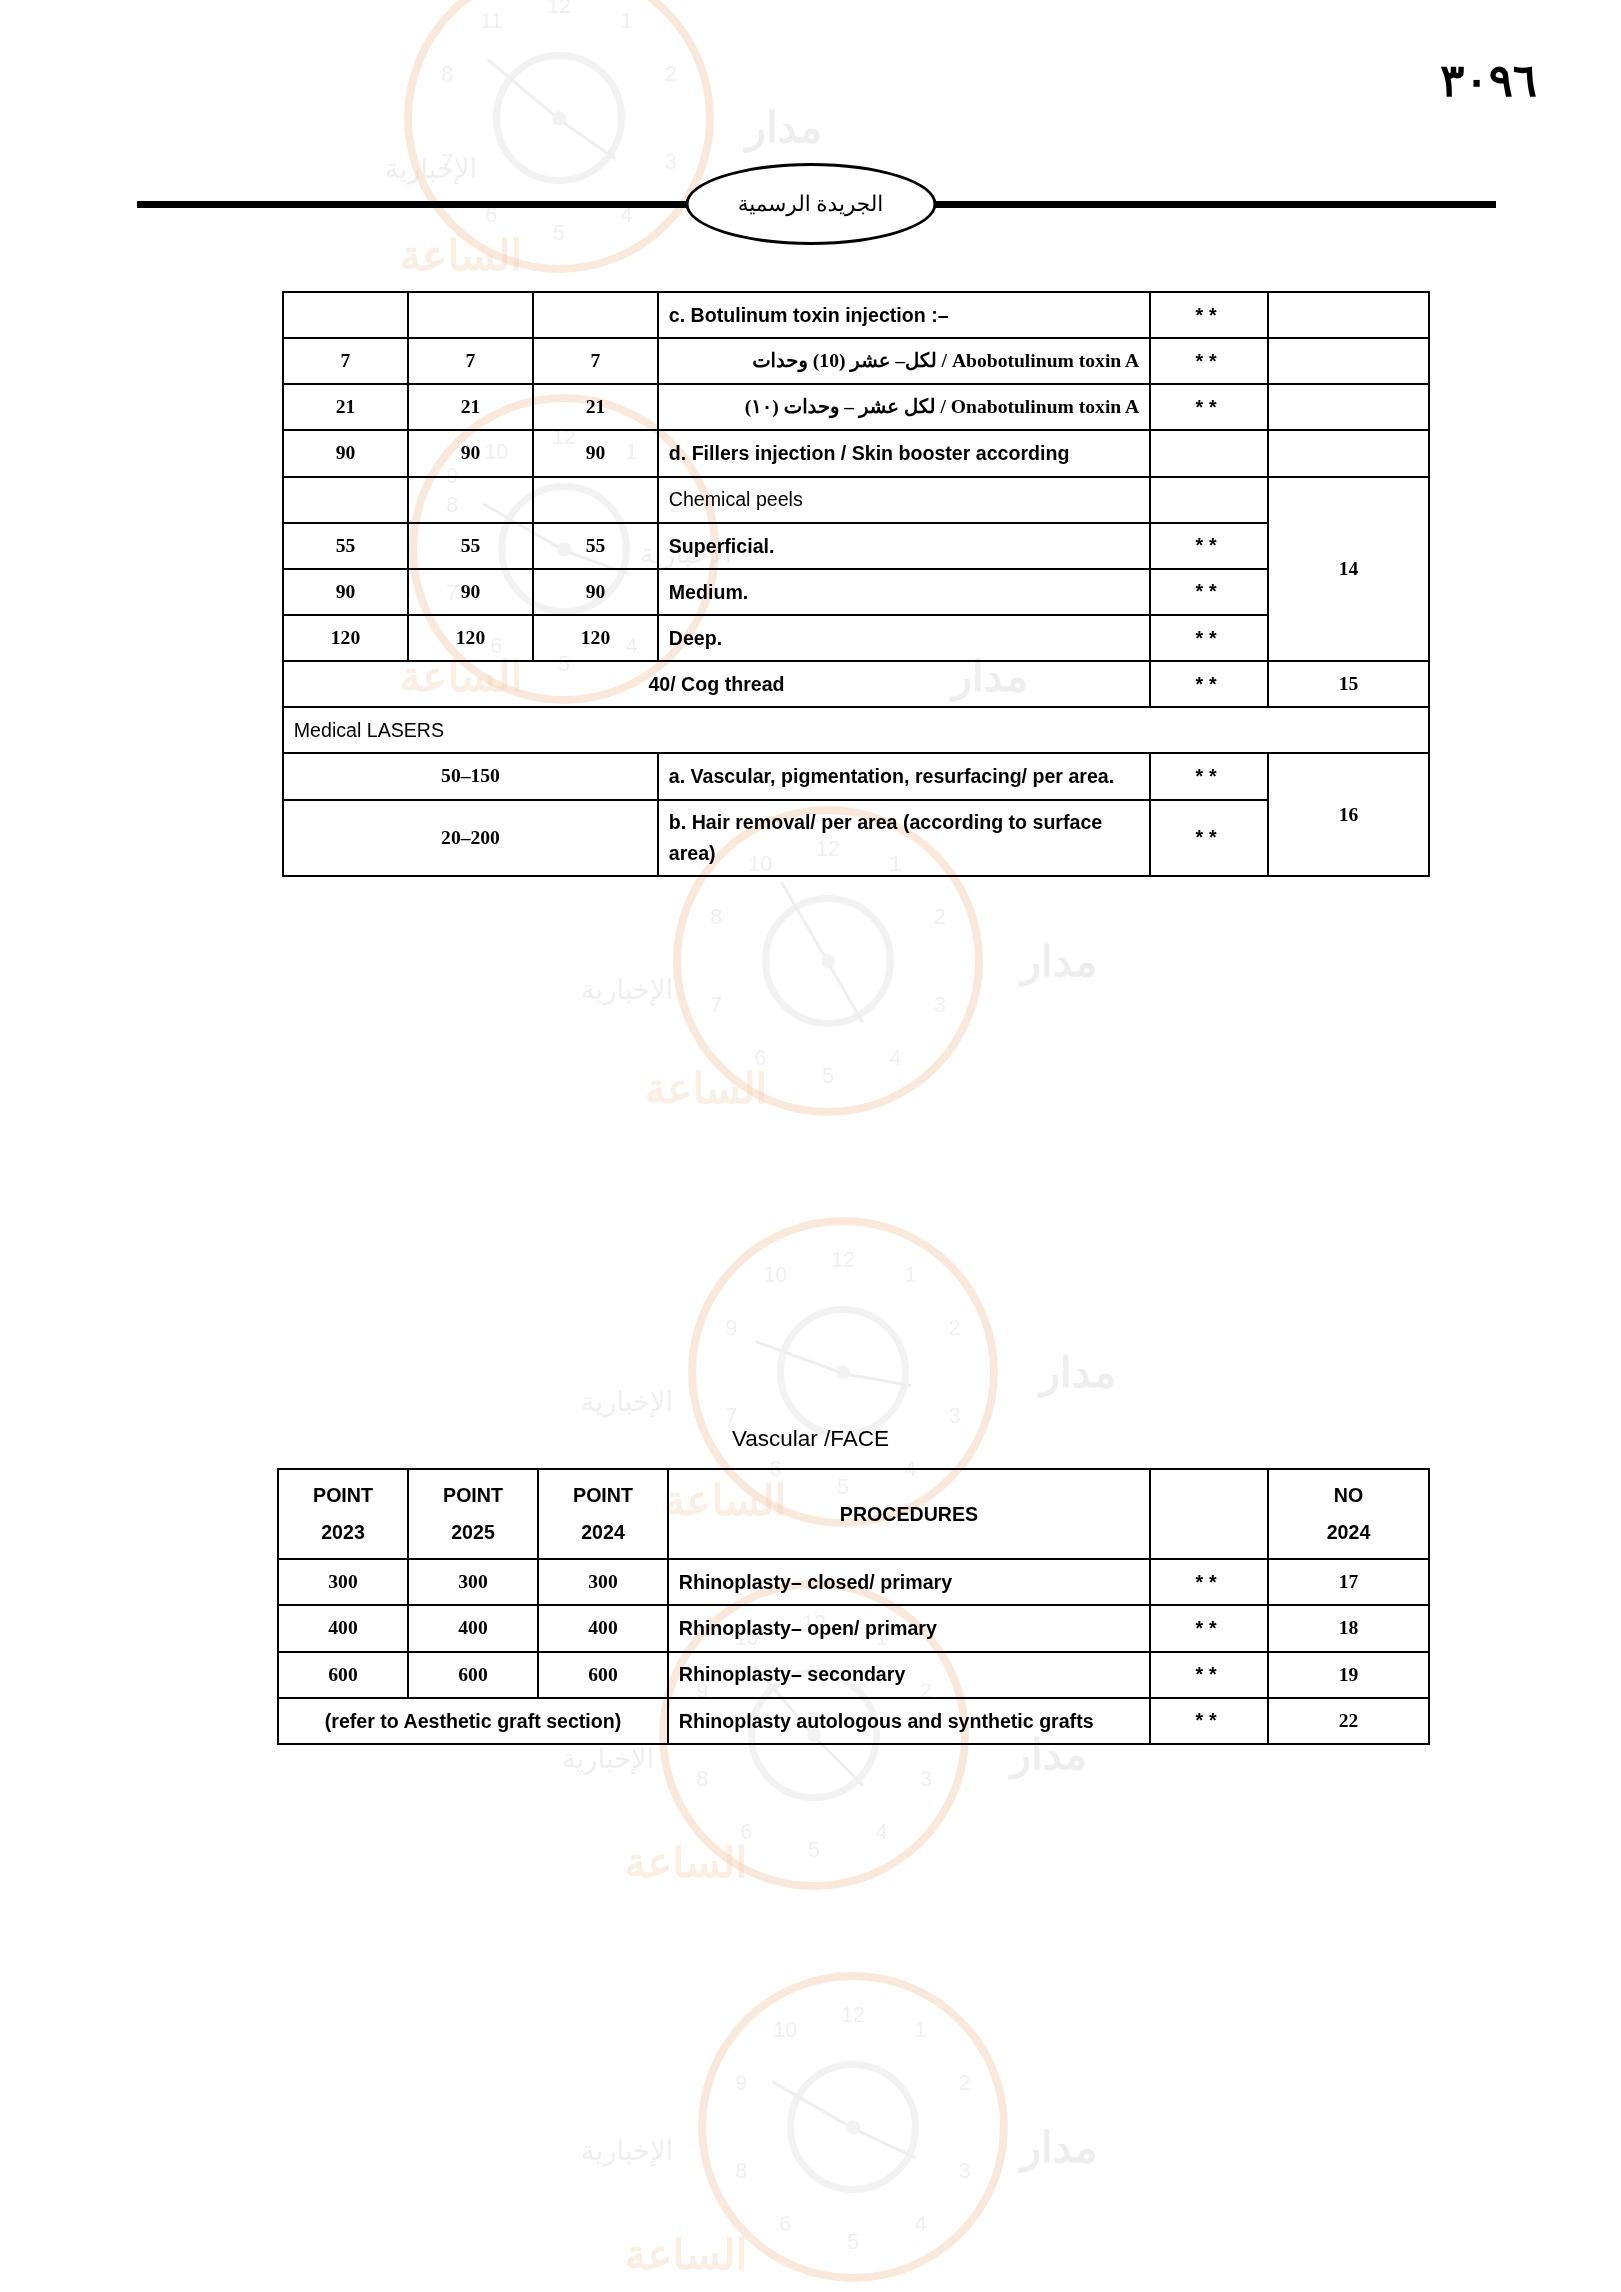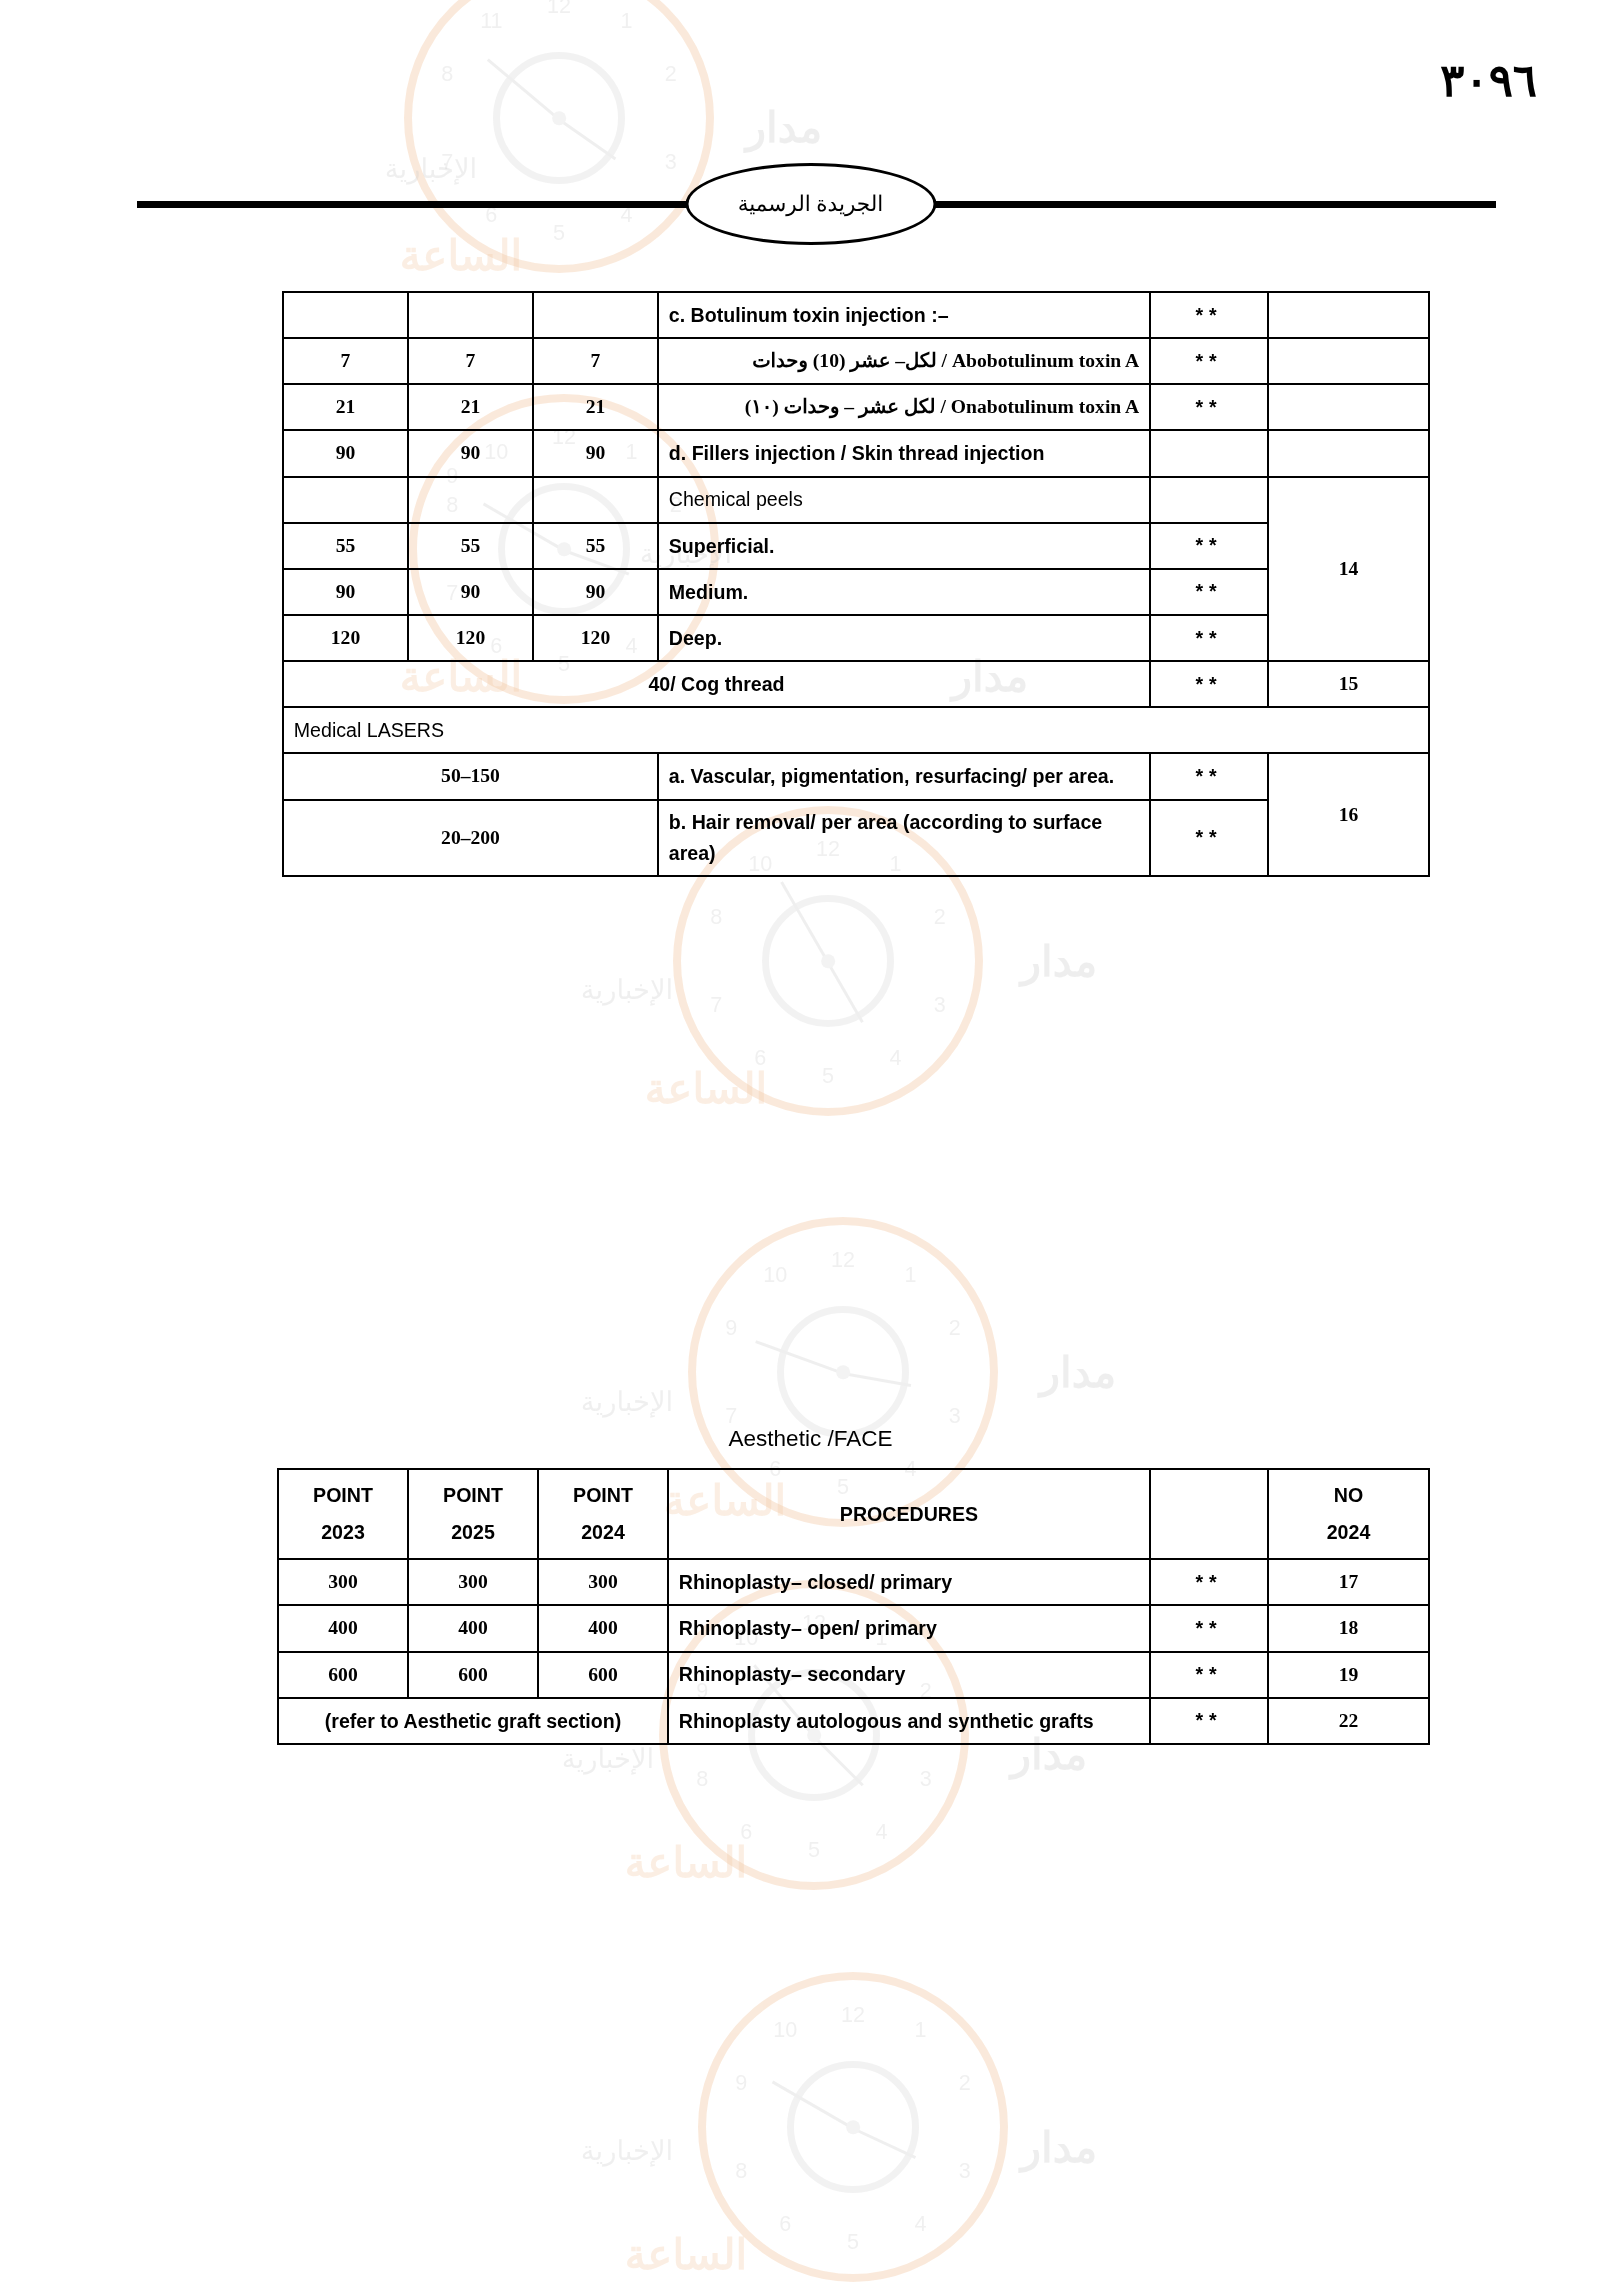--- a/index.html
+++ b/index.html
@@ -371,21 +371,21 @@
         <td class="num-cell">21</td>
         <td class="num-cell">21</td>
         <td class="proc-cell ar">Onabotulinum toxin A  /  لكل عشر – وحدات (١٠)</td>
         <td class="stars">**</td>
         <td class="no-cell"></td>
       </tr>
       <tr>
         <td class="num-cell">90</td>
         <td class="num-cell">90</td>
         <td class="num-cell">90</td>
-        <td class="proc-cell">d.    Fillers injection / Skin thread injection</td>
+        <td class="proc-cell">d.    Fillers injection / Skin booster according</td>
         <td class="stars"></td>
         <td class="no-cell"></td>
       </tr>
       <tr>
         <td class="num-cell"></td>
         <td class="num-cell"></td>
         <td class="num-cell"></td>
         <td class="proc-cell proc-plain">Chemical peels</td>
         <td class="stars"></td>
         <td class="no-cell" rowspan="4">14</td>
@@ -429,21 +429,21 @@
       </tr>
       <tr>
         <td class="num-cell" colspan="3">20–200</td>
         <td class="proc-cell">b. Hair removal/ per area (according to surface area)</td>
         <td class="stars">**</td>
       </tr>
     </tbody>
   </table>
 </div>
 
-<div id="face-caption">Aesthetic /FACE</div>
+<div id="face-caption">Vascular /FACE</div>
 
 <div id="table-face-wrap" class="sheet">
   <table class="doc" style="width:1152px;">
     <colgroup>
       <col style="width:130px">
       <col style="width:130px">
       <col style="width:130px">
       <col style="width:482px">
       <col style="width:118px">
       <col style="width:161px">

